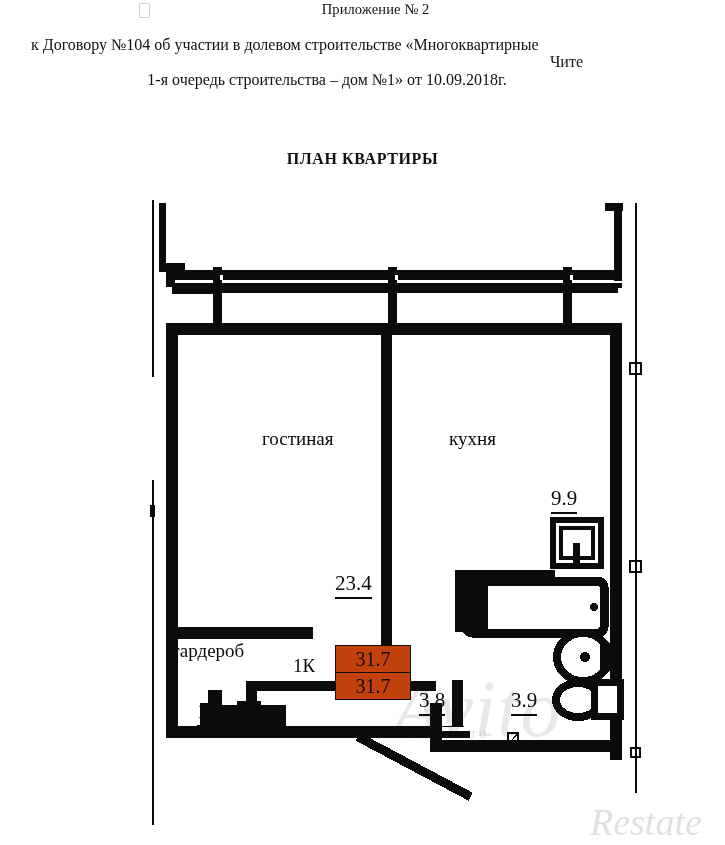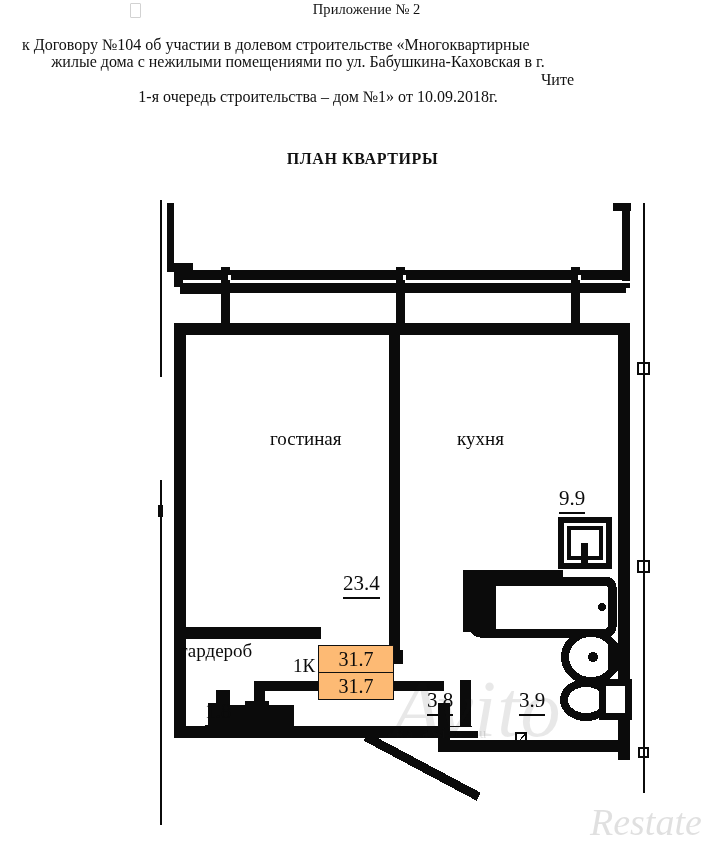--- a/index.html
+++ b/index.html
@@ -14,21 +14,21 @@
     position: relative;
     overflow: hidden;
     font-family: "Liberation Serif", serif;
     color: #111111;
     -webkit-font-smoothing: antialiased;
   }
 
   
   #doc-header {
     position: absolute;
-    left: 4px; top: 0;
+    left: 13px; top: 0;
     width: 664px;
   }
   .appendix-row {
     position: relative;
     height: 26px;
   }
   .placeholder-box {
     position: absolute;
     left: 126px; top: 3px;
     width: 9px; height: 13px;
@@ -62,21 +62,21 @@
     width: 725px;
     text-align: center;
     font-size: 16px;
     font-weight: bold;
     letter-spacing: .6px;
   }
 
   
   #floor-plan {
     position: absolute;
-    left: 8px; top: 195px;
+    left: 0; top: 195px;
     width: 665px;
     height: 650px;
   }
   #floor-plan svg { display: block; }
 
   
   .plan-text {
     position: absolute;
     font-family: "Liberation Serif", serif;
     color: #0b0b0b;
@@ -84,24 +84,24 @@
   }
   .room-label { font-size: 19px; }
   .area-num   { font-size: 21px; }
   .area-num.ul { border-bottom: 2.4px solid #0b0b0b; padding-bottom: 1px; }
 
   .type-label { font-size: 19px; }
 
   
   #area-table {
     position: absolute;
-    left: 318px; top: 645px;
+    left: 335px; top: 645px;
     width: 76px;
     border: 1.6px solid #101010;
-    background: #fdba74;
+    background: #c2410c;
     box-sizing: border-box;
   }
   #area-table .cell {
     height: 26px;
     line-height: 26px;
     text-align: center;
     font-size: 20px;
     color: #0b0b0b;
   }
   #area-table .cell.top { border-bottom: 1.6px solid #101010; }
@@ -139,21 +139,20 @@
 
 <div id="doc-header">
 
   <div class="appendix-row">
     <div class="placeholder-box"></div>
     <div class="appendix-label">Приложение № 2</div>
   </div>
 
   <div class="contract-lines">
     <div class="l1">к Договору №104 об участии  в долевом  строительстве «Многоквартирные</div>
-    <div class="l2">жилые дома с нежилыми помещениями по ул. Бабушкина-Каховская в г.</div>
     <div class="l3">Чите</div>
     <div class="l4">1-я очередь строительства – дом №1» от 10.09.2018г.</div>
   </div>
 </div>
 
 <div id="plan-title">ПЛАН КВАРТИРЫ</div>
 
 <div id="floor-plan">
 
   <svg width="725" height="650" viewBox="0 0 725 650">

